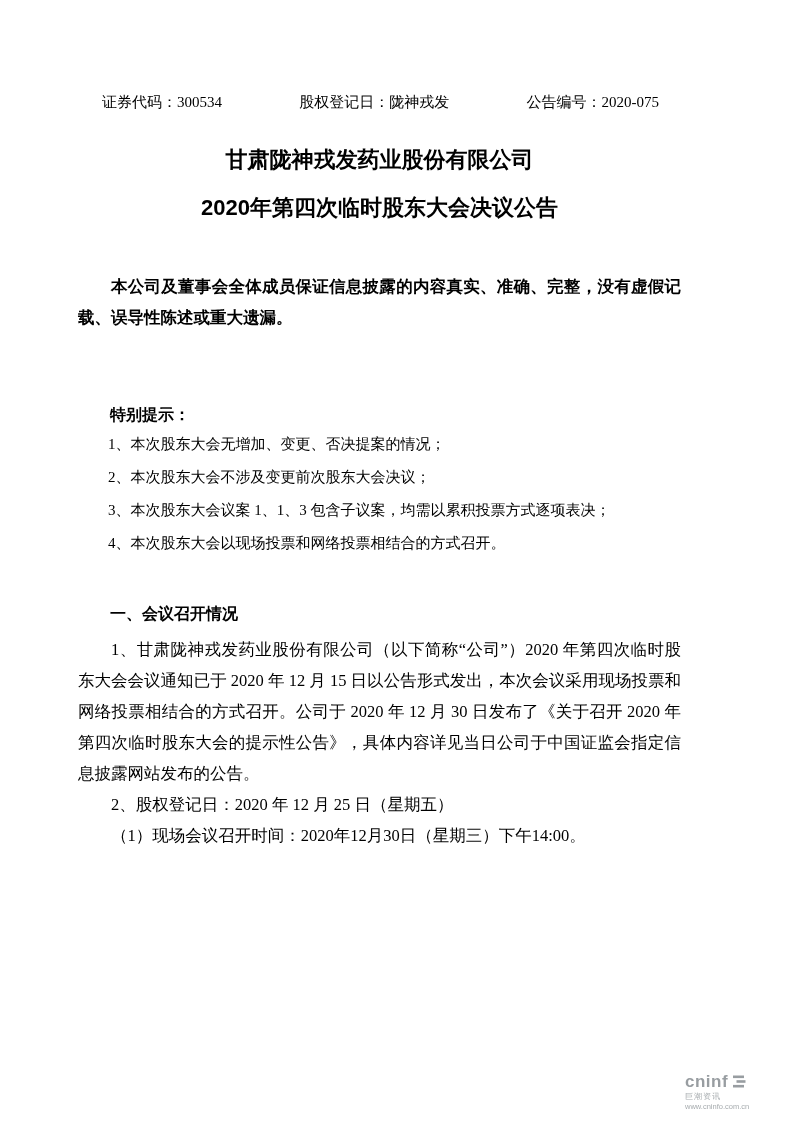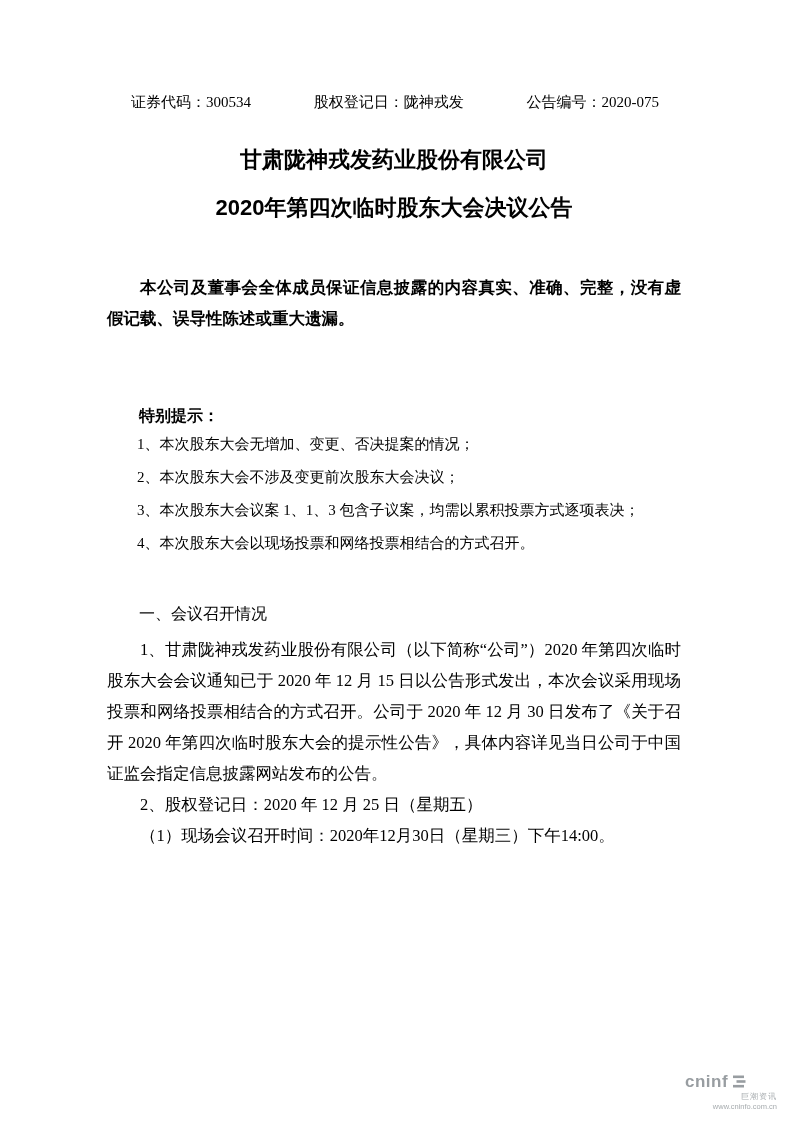--- a/index.html
+++ b/index.html
@@ -12,21 +12,21 @@
     width: 793px;
     height: 1122px;
     margin: 0 auto;
     background: #ffffff;
     font-family: "Liberation Serif", "DejaVu Serif", serif;
     color: #000000;
     overflow: hidden;
     box-sizing: border-box;
   }
   .content {
-    padding: 92px 112px 0 107px;
+    padding: 92px 112px 0 78px;
   }
   .doc-header {
     display: flex;
     justify-content: space-between;
     font-size: 15px;
     line-height: 20px;
     padding: 0 22px 0 24px;
   }
   .title-block {
     margin-top: 28px;
@@ -39,42 +39,42 @@
     line-height: 40px;
     font-family: "Liberation Sans", "DejaVu Sans", sans-serif;
   }
   .declaration {
     margin: 44px 0 0 0;
     font-weight: bold;
     font-size: 16.5px;
     line-height: 31px;
     text-indent: 2em;
     text-align: justify;
-    font-family: Liberation Serif, serif;
+    font-family: Liberation Mono, monospace;
   }
   .notice-heading {
     margin: 70px 0 0 0;
     font-weight: bold;
     font-size: 16px;
     line-height: 24px;
     text-indent: 2em;
-    font-family: Liberation Sans, sans-serif;
+    font-family: Liberation Mono, monospace;
   }
   .notice-item {
     margin: 0;
     font-size: 15px;
     line-height: 33px;
     text-indent: 2em;
   }
   .notice-item:first-of-type {
     margin-top: 6px;
   }
   .section-heading {
     margin: 42px 0 0 0;
-    font-weight: normal;
+    font-weight: bold;
     font-size: 16px;
     line-height: 24px;
     text-indent: 2em;
     font-family: "Liberation Sans", "DejaVu Sans", sans-serif;
   }
   .body-para {
     margin: 0;
     font-size: 16.5px;
     line-height: 31px;
     text-indent: 2em;
@@ -83,21 +83,20 @@
   .body-para.first {
     margin-top: 8px;
   }
   .footer-logo {
     position: absolute;
     right: 16px;
     bottom: 10px;
     width: 92px;
     color: #989da1;
     font-family: "Liberation Sans", "DejaVu Sans", sans-serif;
-    text-align: right;
   }
   .logo-row {
     display: flex;
     align-items: center;
     gap: 2px;
   }
   .logo-text {
     font-size: 17px;
     font-weight: bold;
     letter-spacing: 0.5px;

